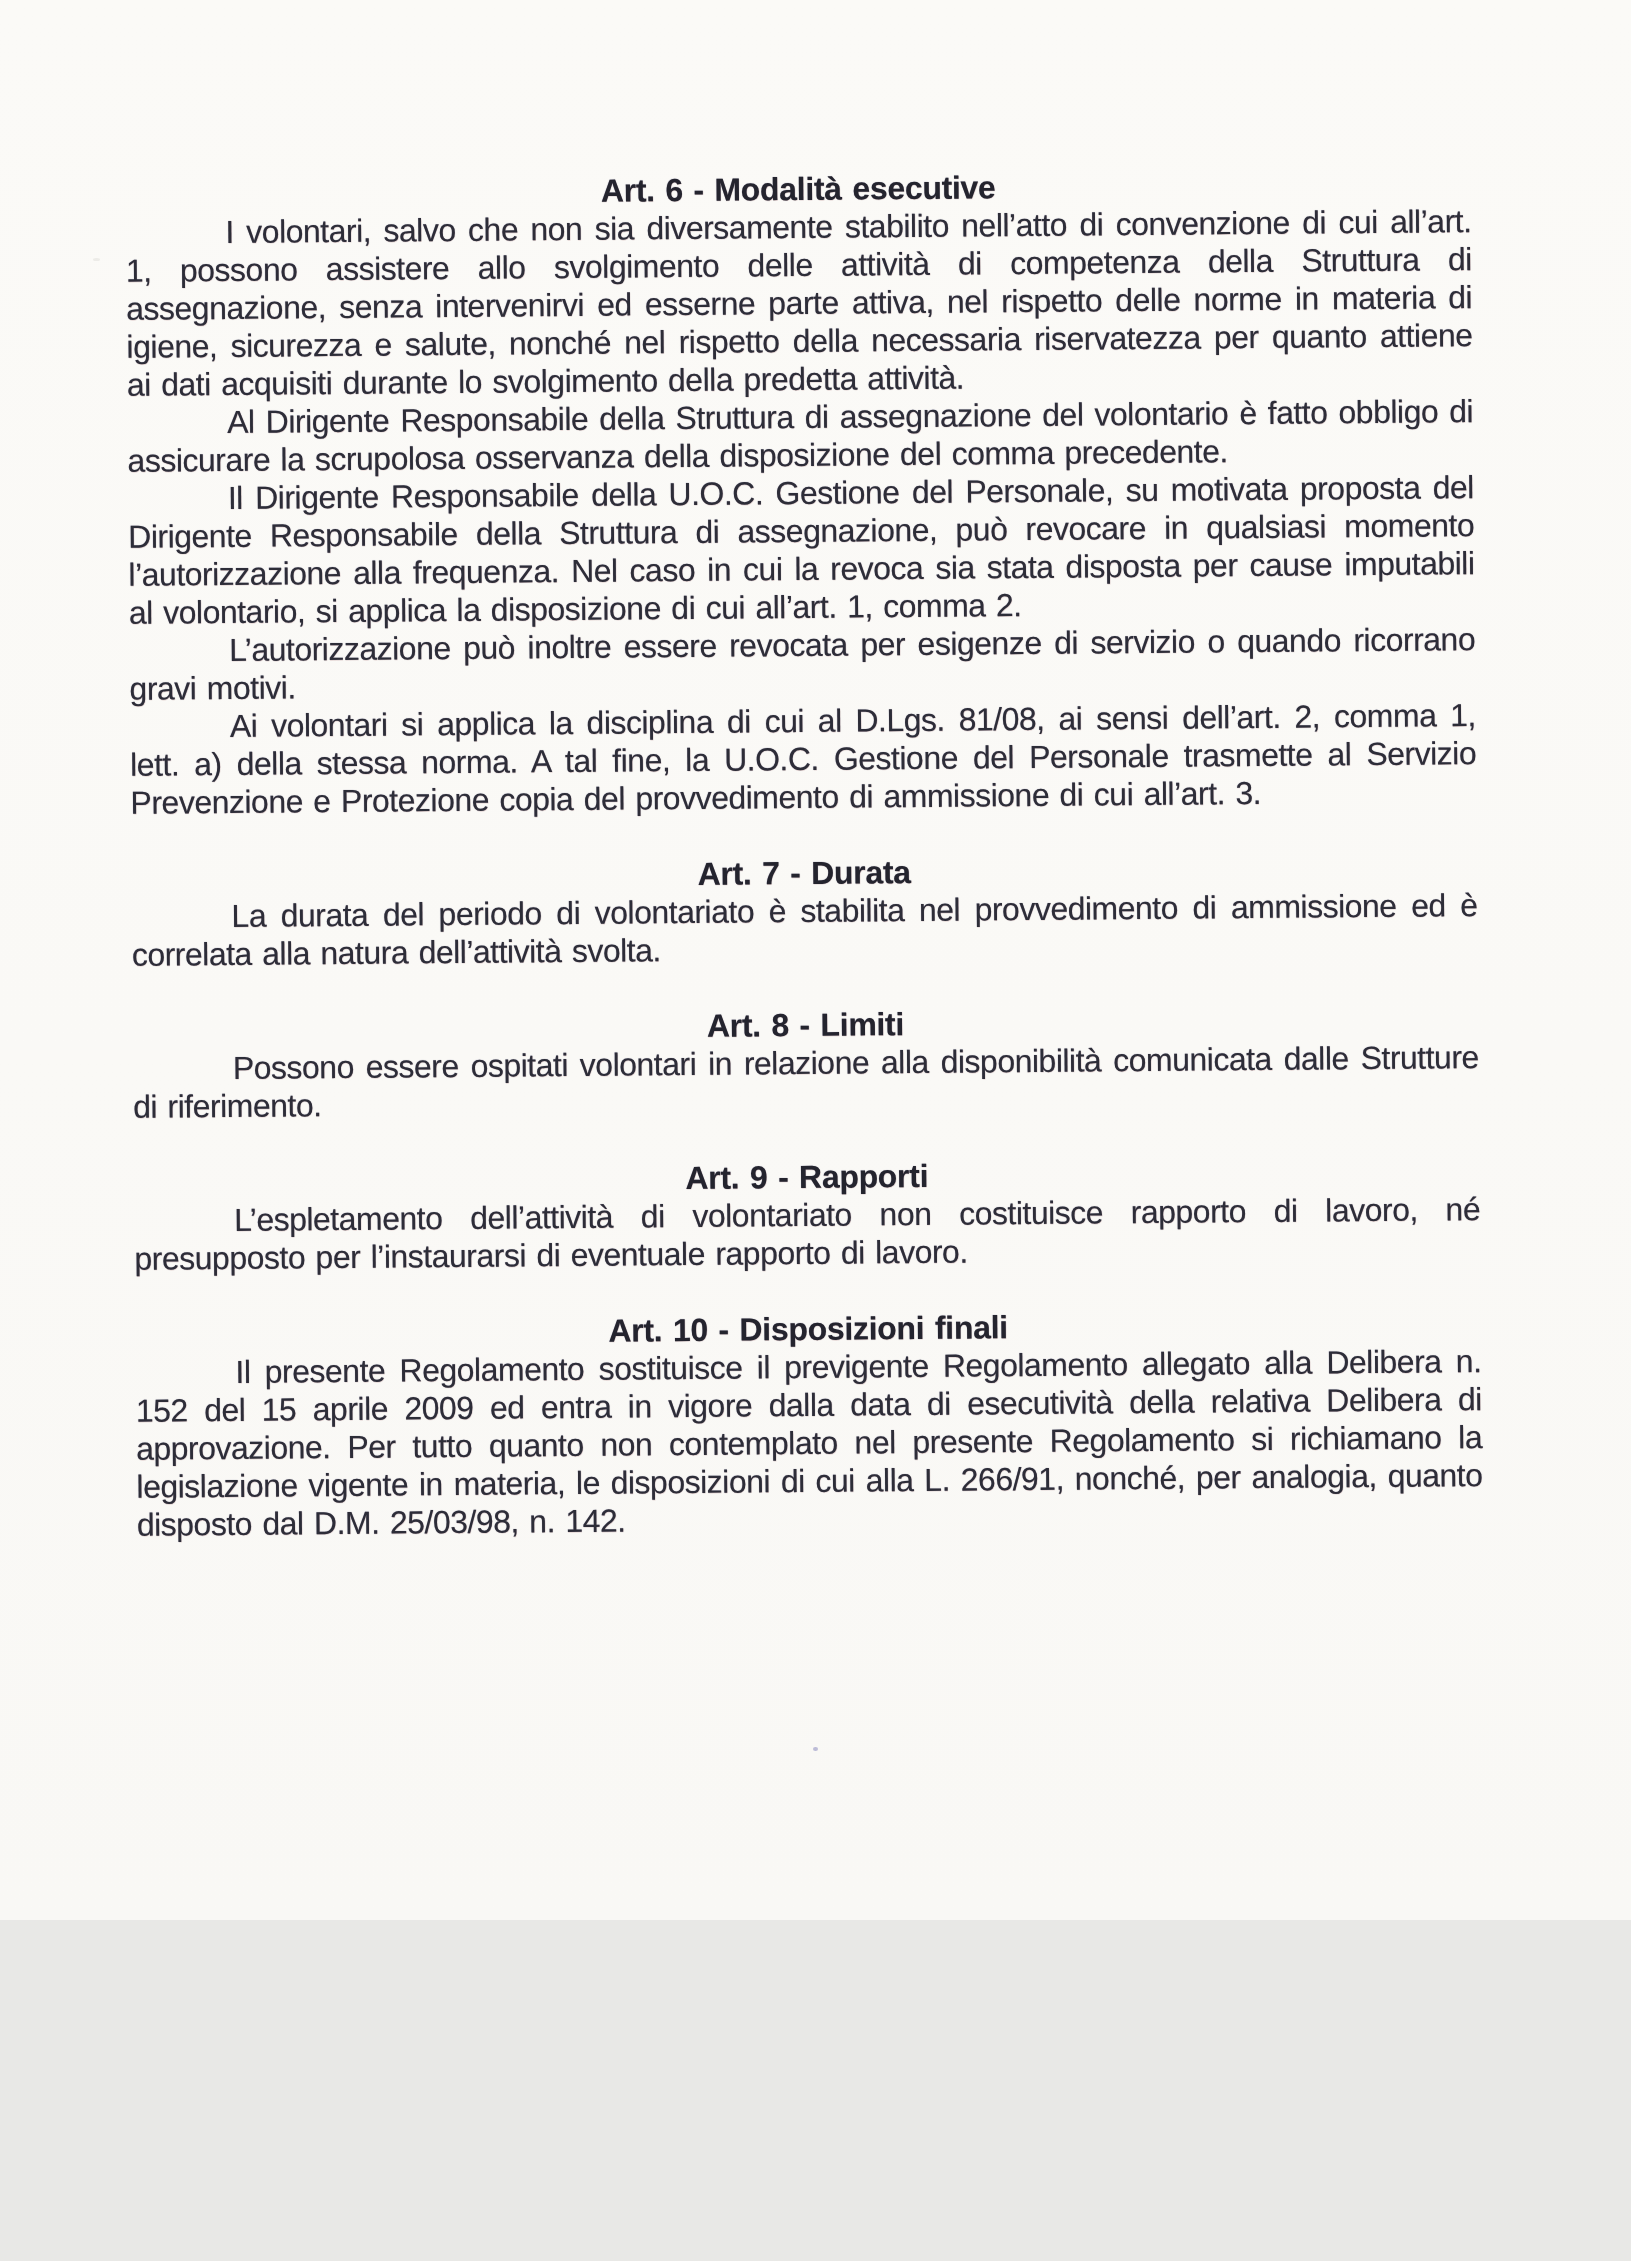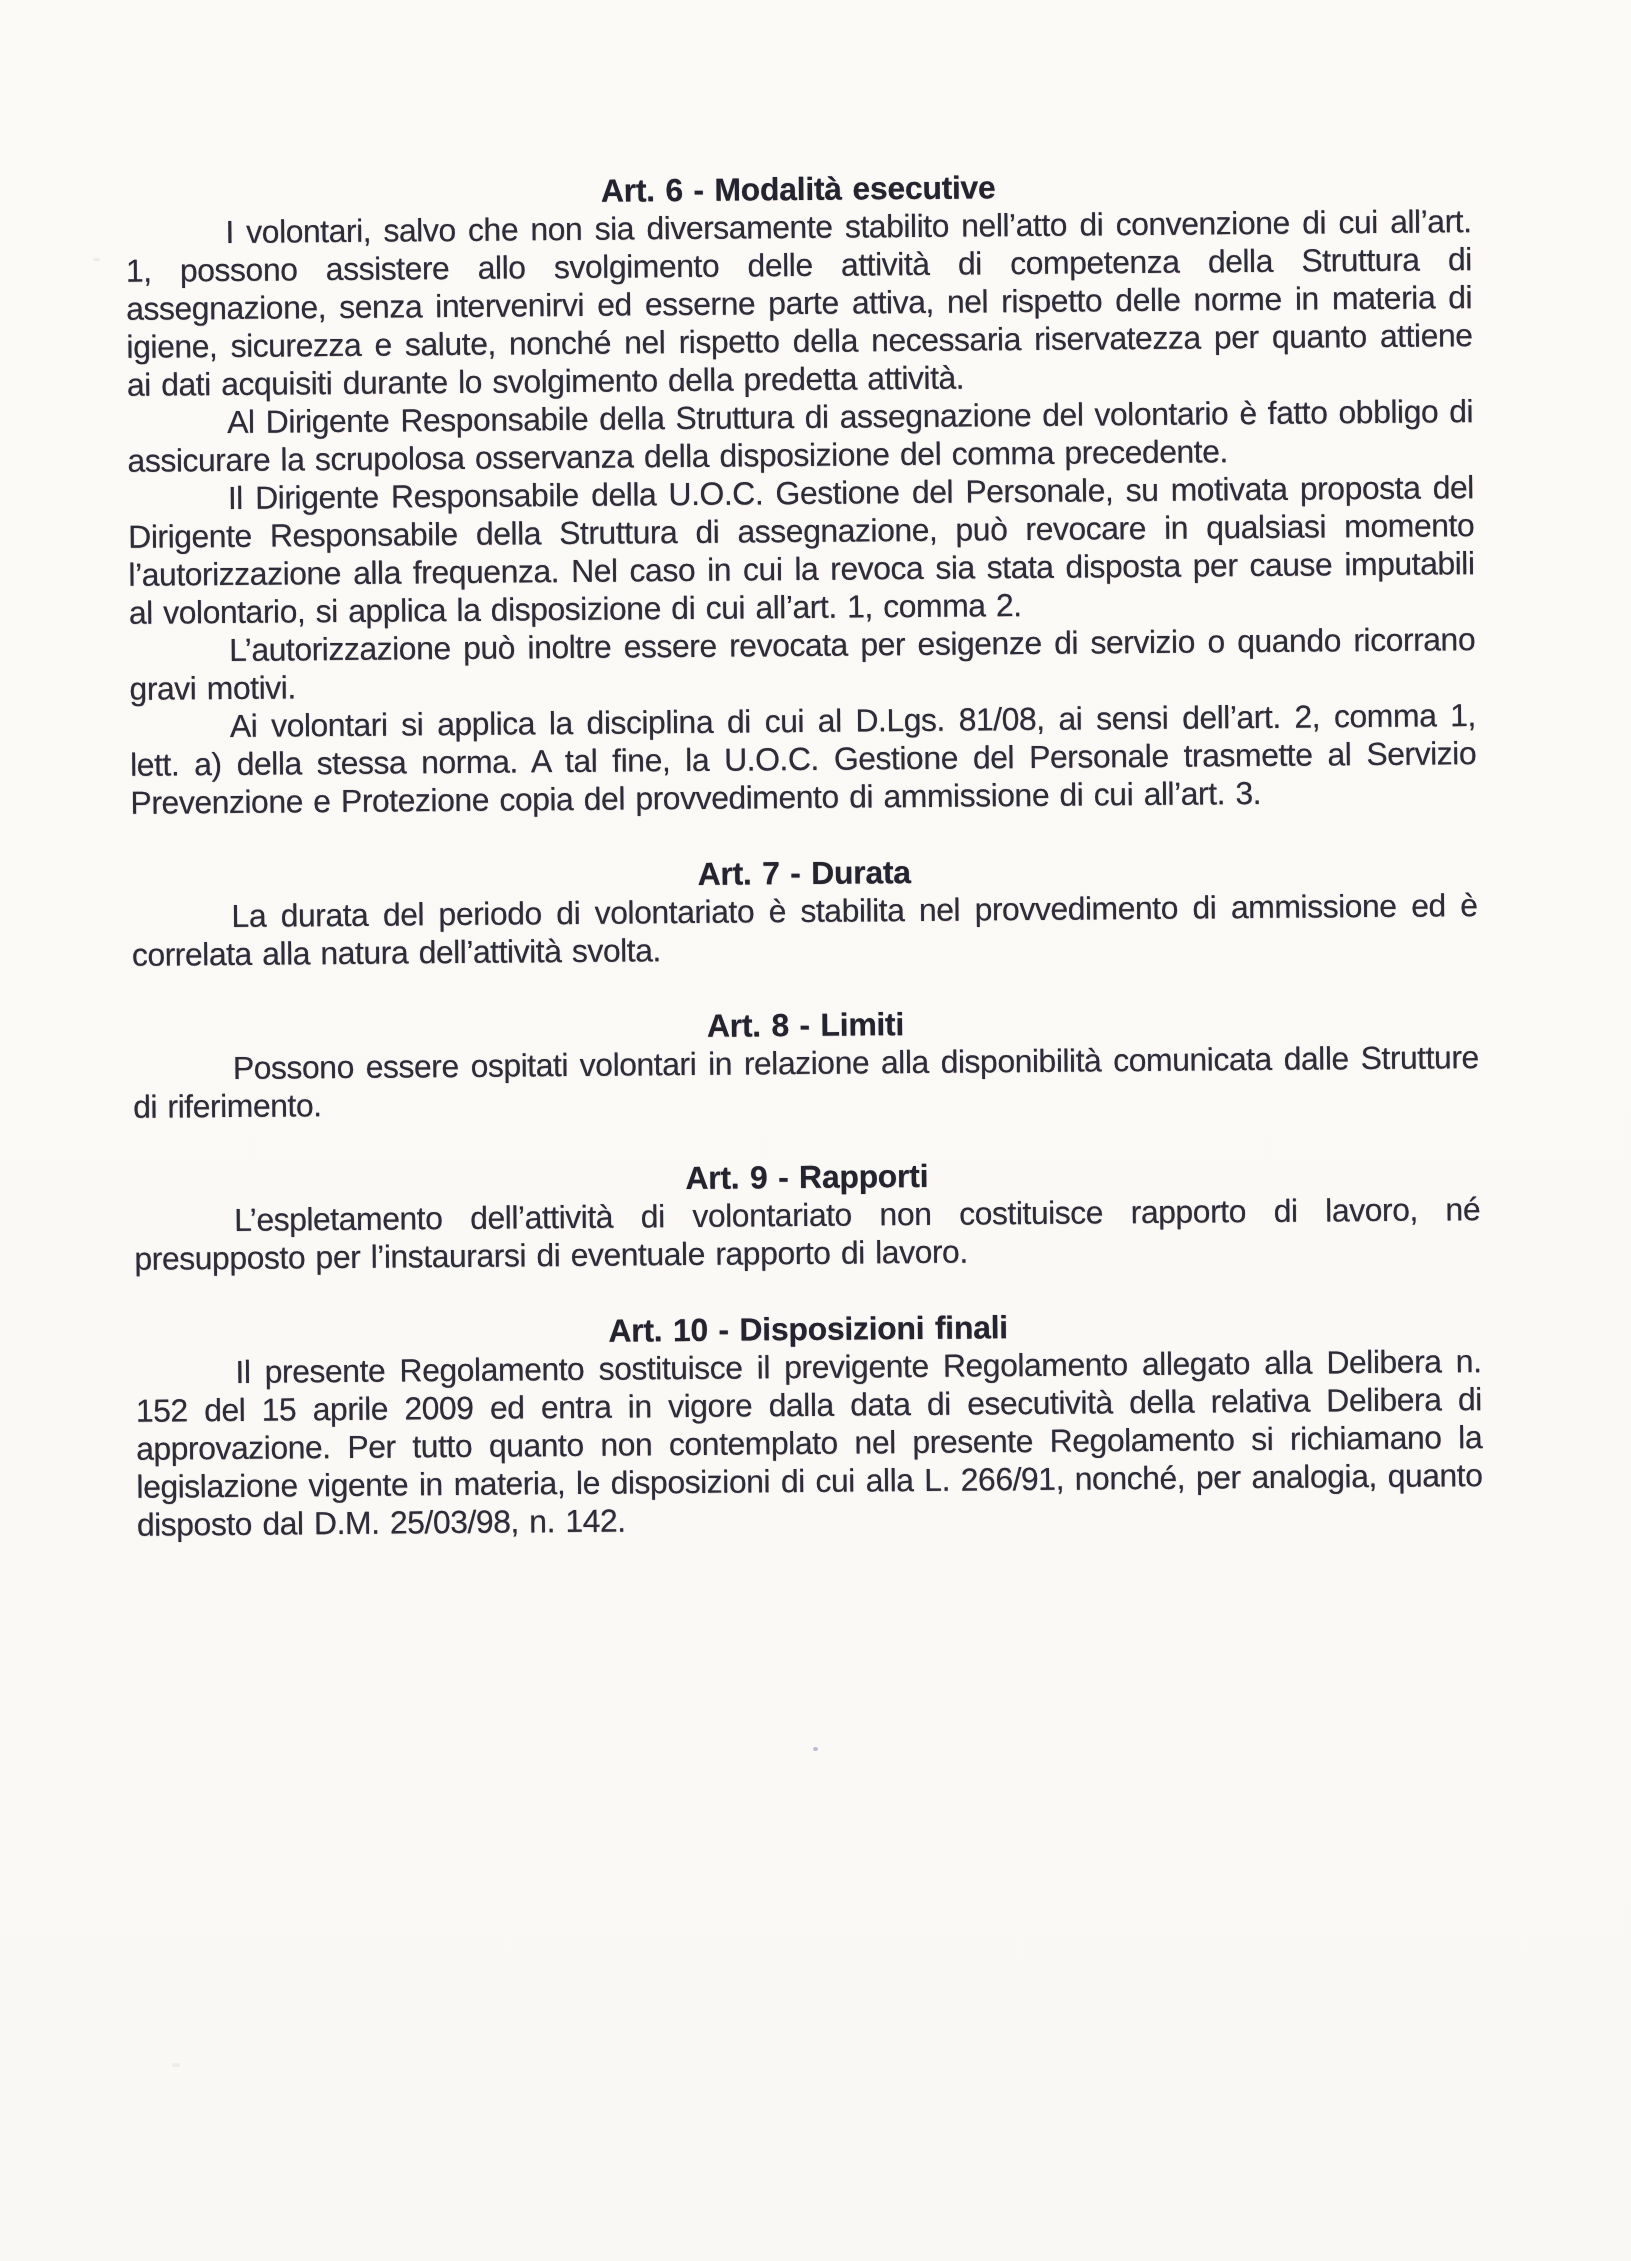--- a/index.html
+++ b/index.html
@@ -4,21 +4,21 @@
 <title>Regolamento - pagina scansionata</title>
 <style>
   html, body {
     margin: 0;
     padding: 0;
     background: #e8e8e6;
   }
   .page {
     position: relative;
     width: 1632px;
-    height: 2261px;
+    height: 1920px;
     margin: 0 auto;
     background: linear-gradient(180deg, #fbfaf7 0%, #faf9f6 55%, #f9f8f5 100%);
     overflow: hidden;
     font-family: "Liberation Sans", "DejaVu Sans", sans-serif;
   }
   .content {
     position: absolute;
     left: 125px;
     top: 170px;
     width: 1346px;

